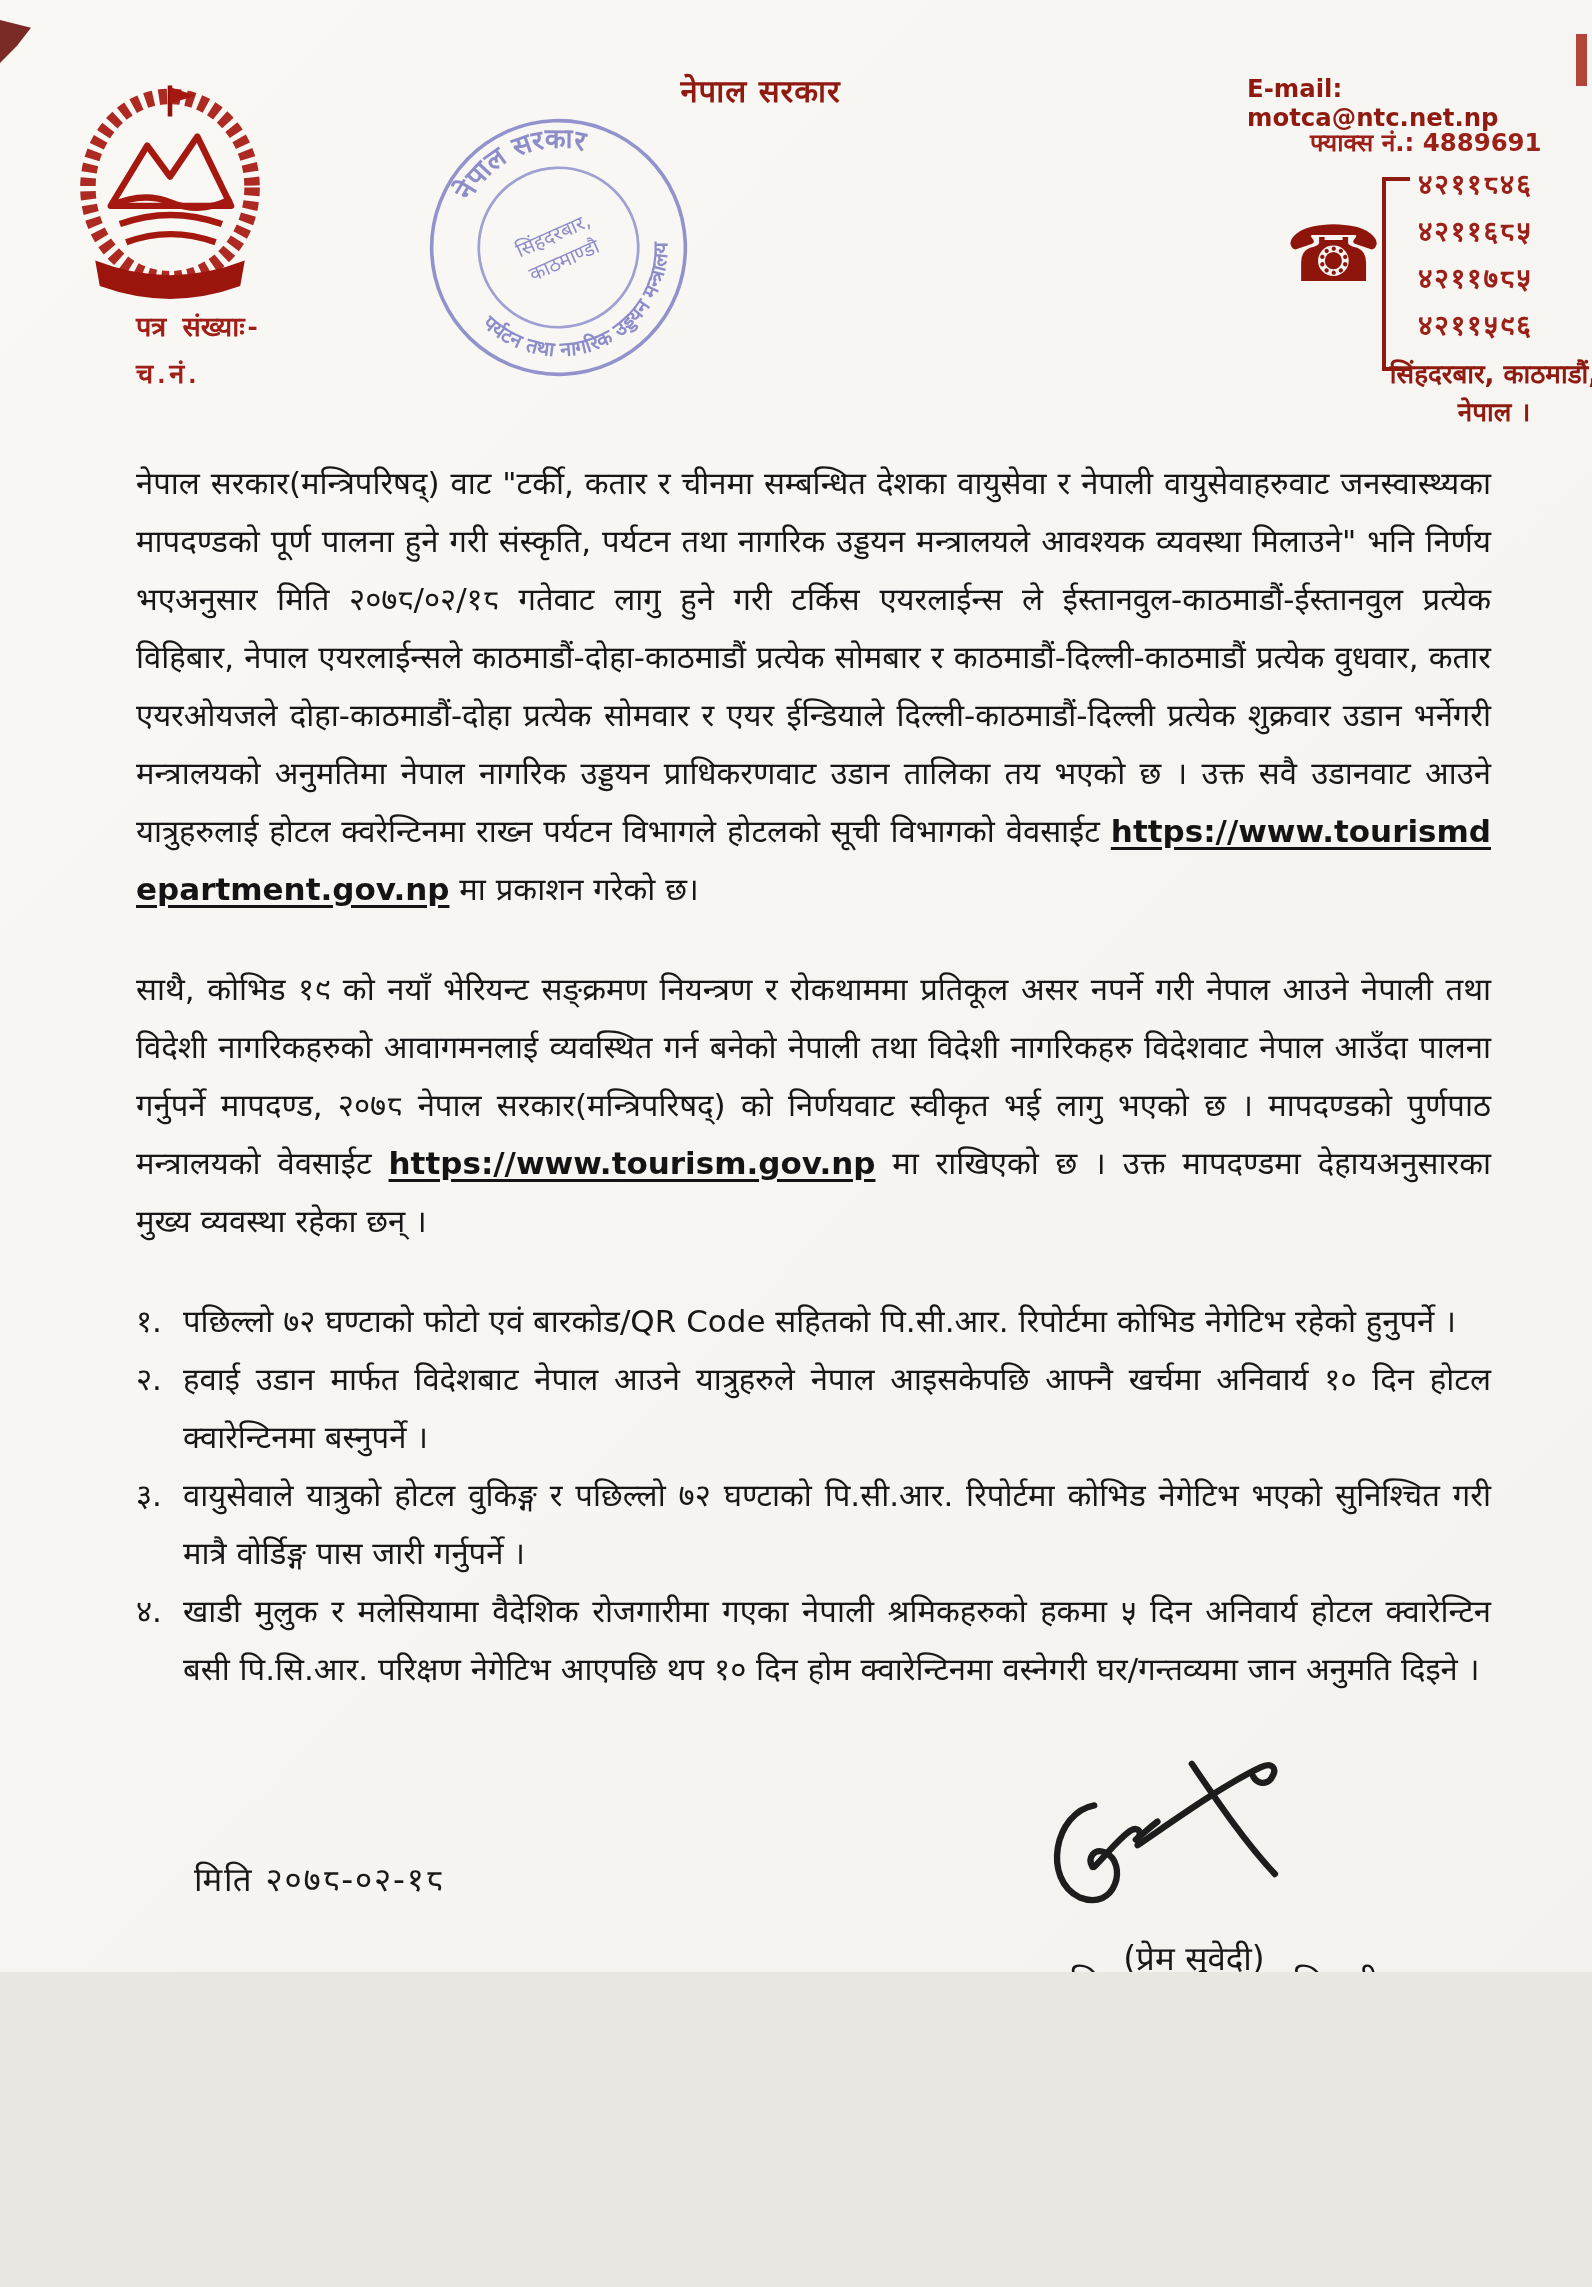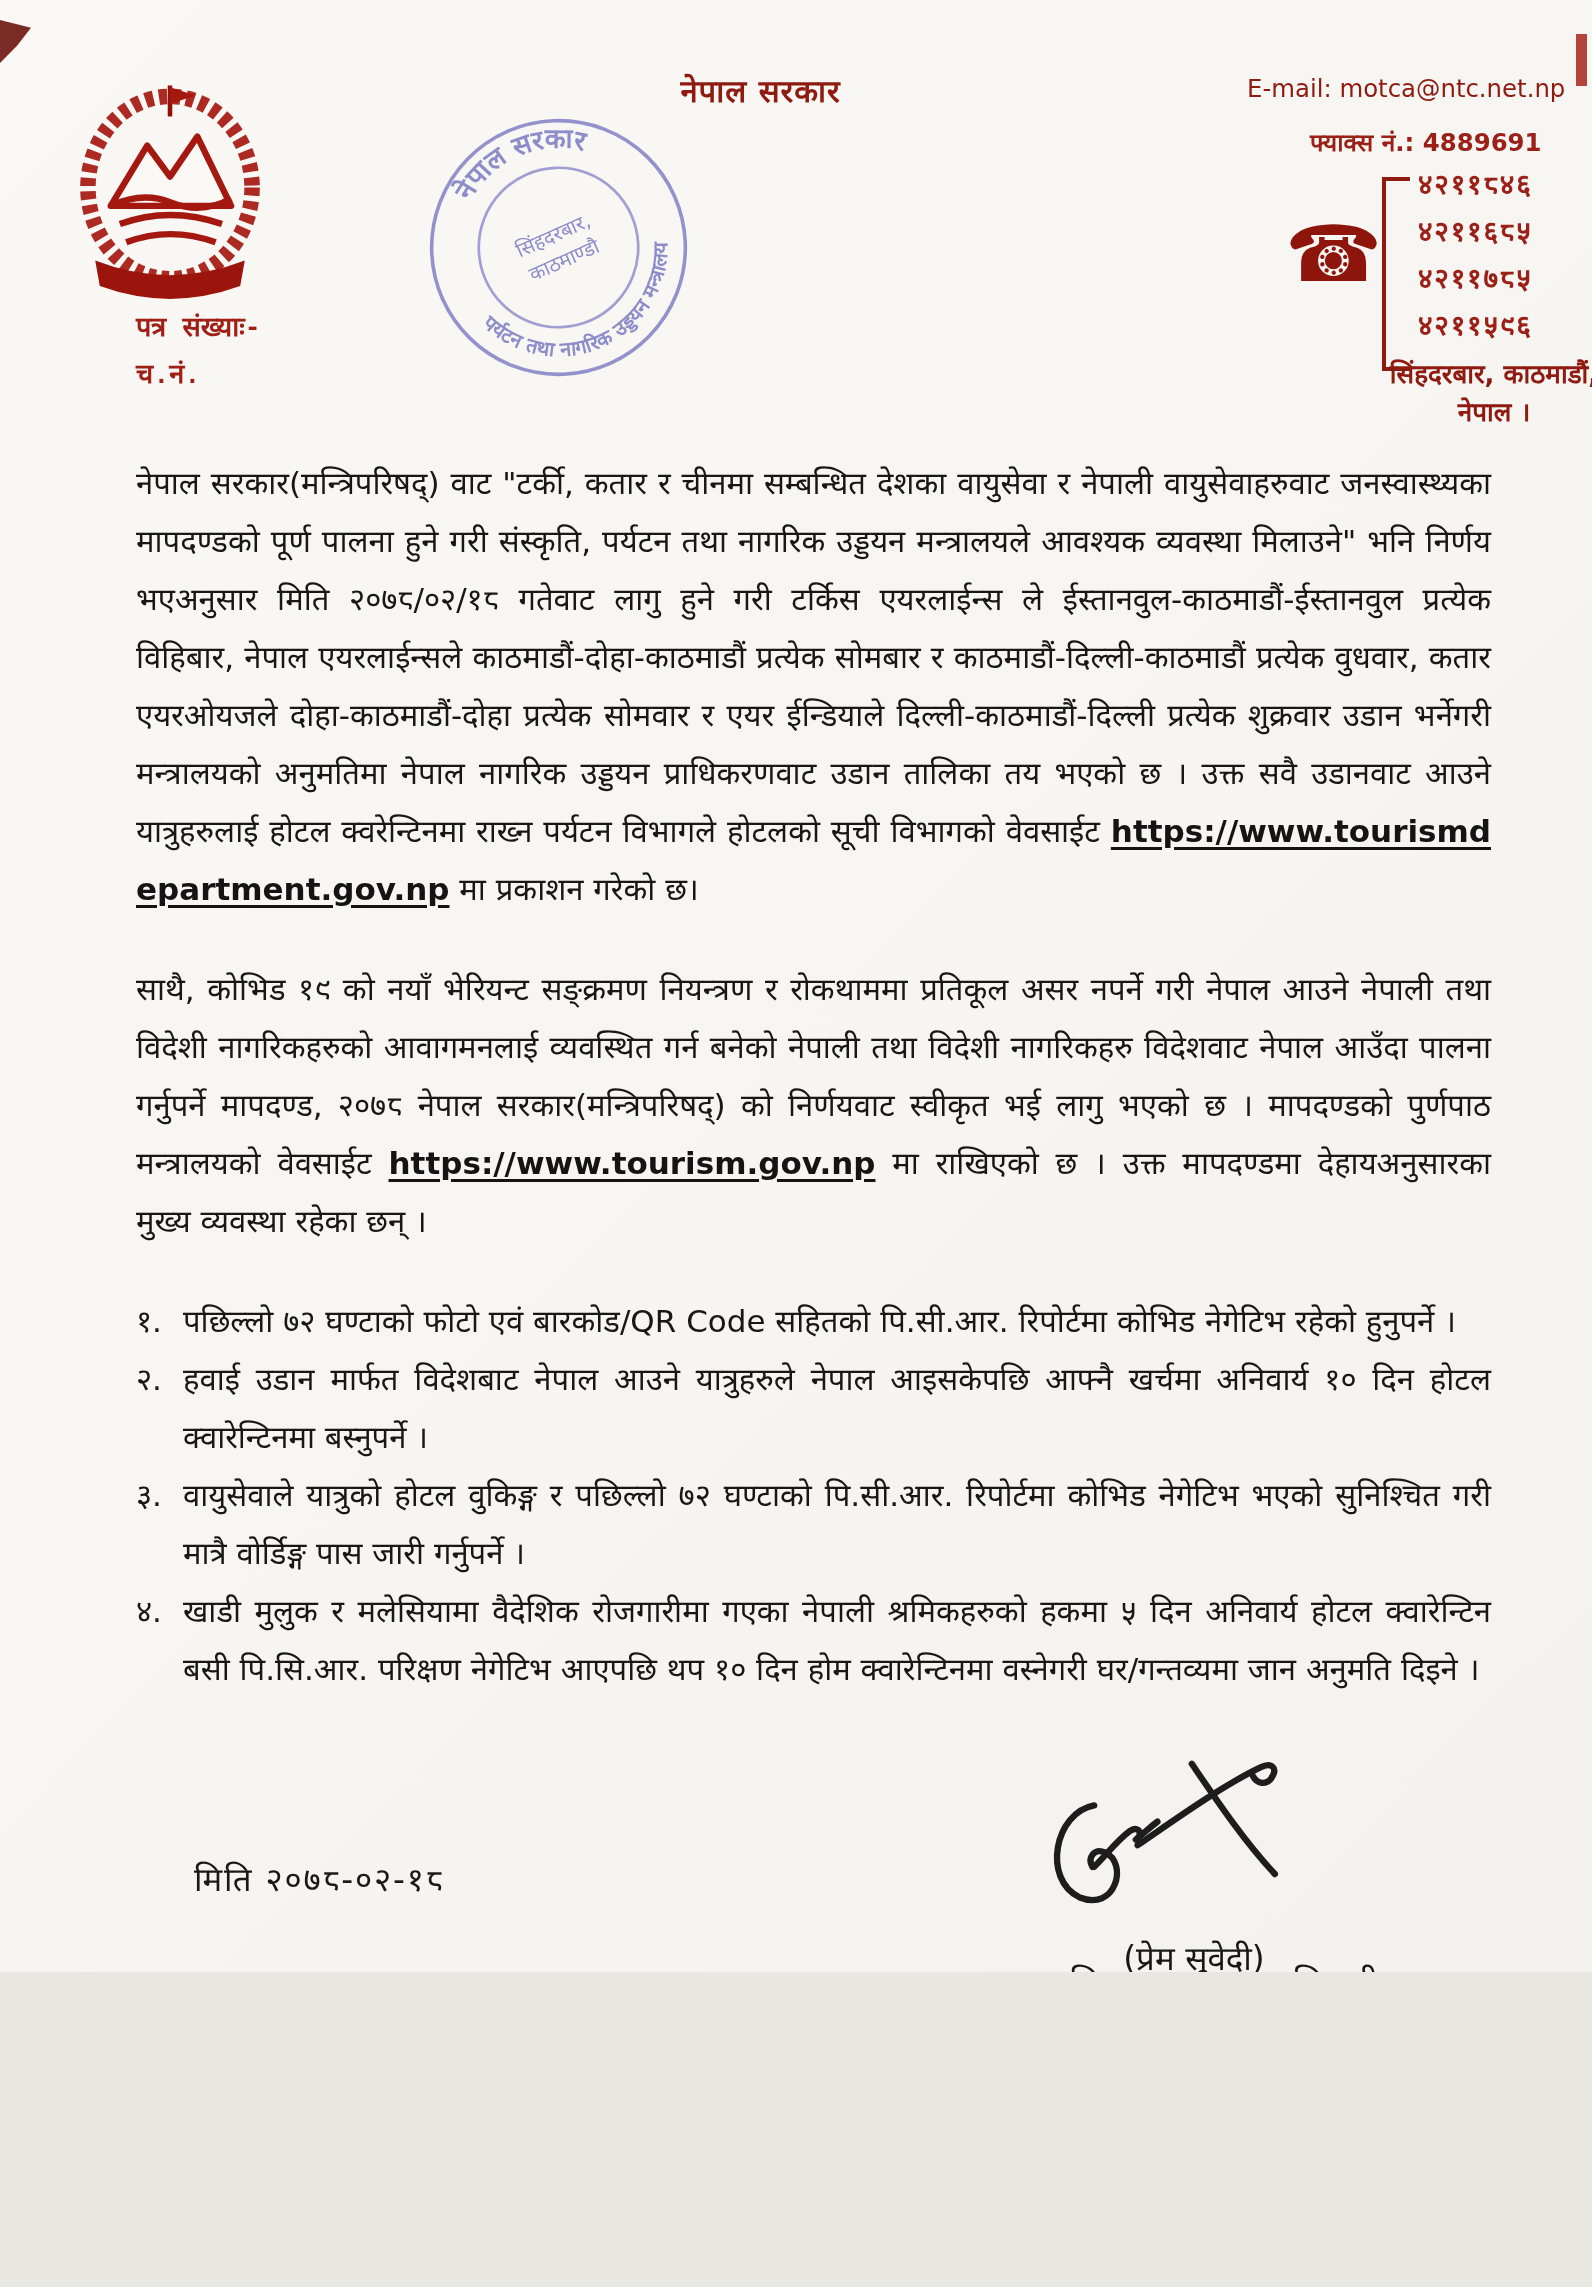--- a/index.html
+++ b/index.html
@@ -38,21 +38,21 @@
     text-align:center;font-size:43px;font-weight:bold;color:#a81a0e;
     letter-spacing:0.9px;
   }
   .stamp{
     position:absolute;left:409px;top:98px;width:299px;height:299px;
     transform:rotate(-24deg);
     opacity:.72;
   }
   .email-line{
     position:absolute;left:1247px;top:74px;width:346px;
-    font-size:24.4px;font-weight:normal;color:#8e1a10;
+    font-size:24.4px;font-weight:bold;color:#8e1a10;
   }
   .fax-line{
     position:absolute;left:1310px;top:125px;width:282px;
     font-size:24.4px;color:#9b2018;font-weight:bold;
   }
   .phone-icon{
     position:absolute;left:1285px;top:215px;
     font-size:78px;line-height:78px;color:#8e150c;
   }
   .phone-bracket{

